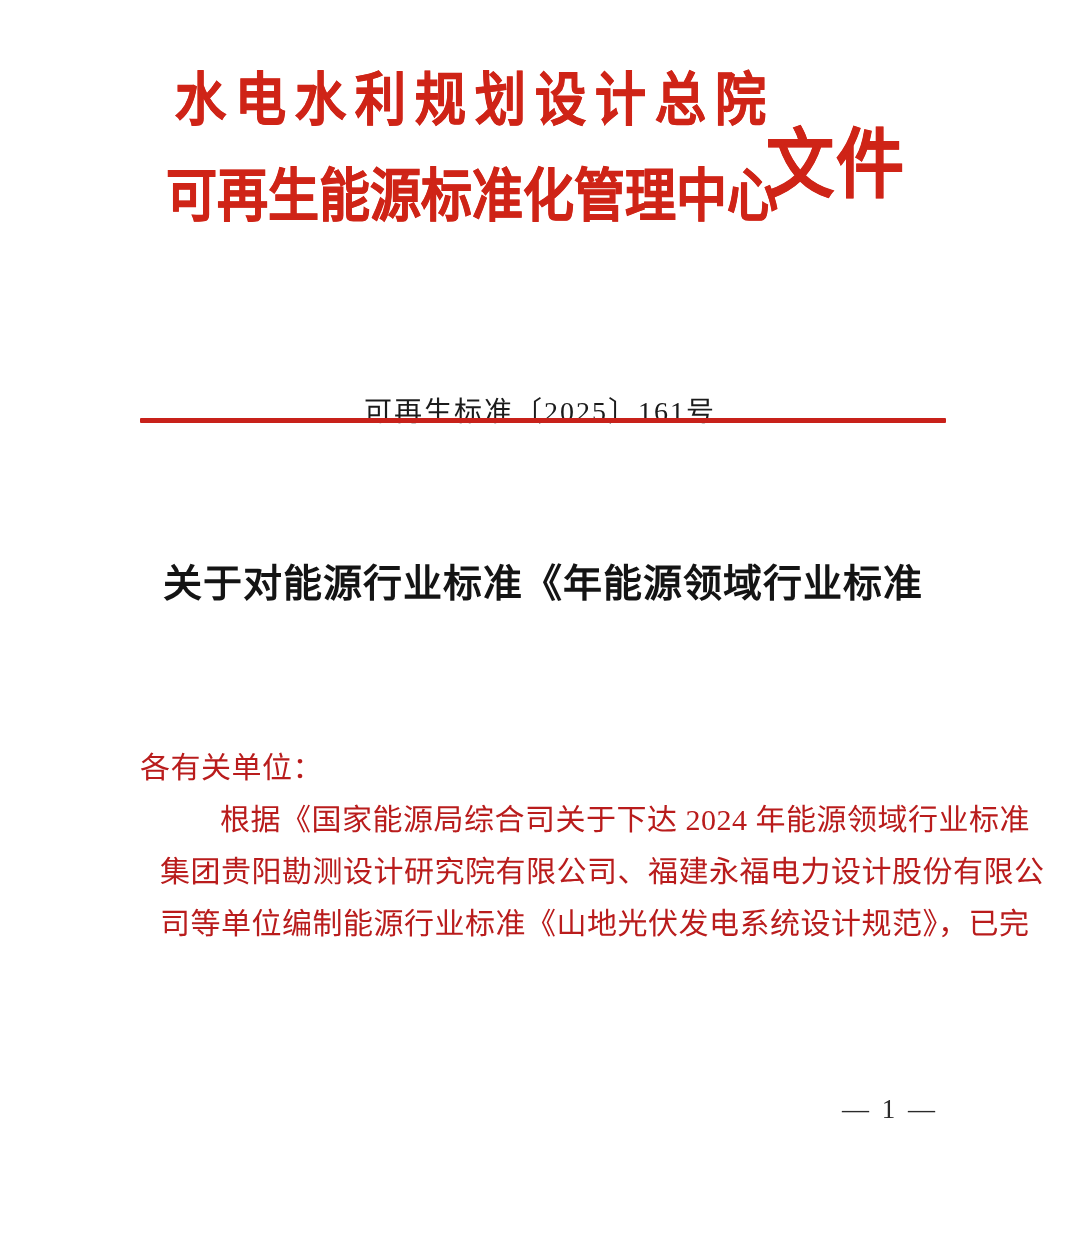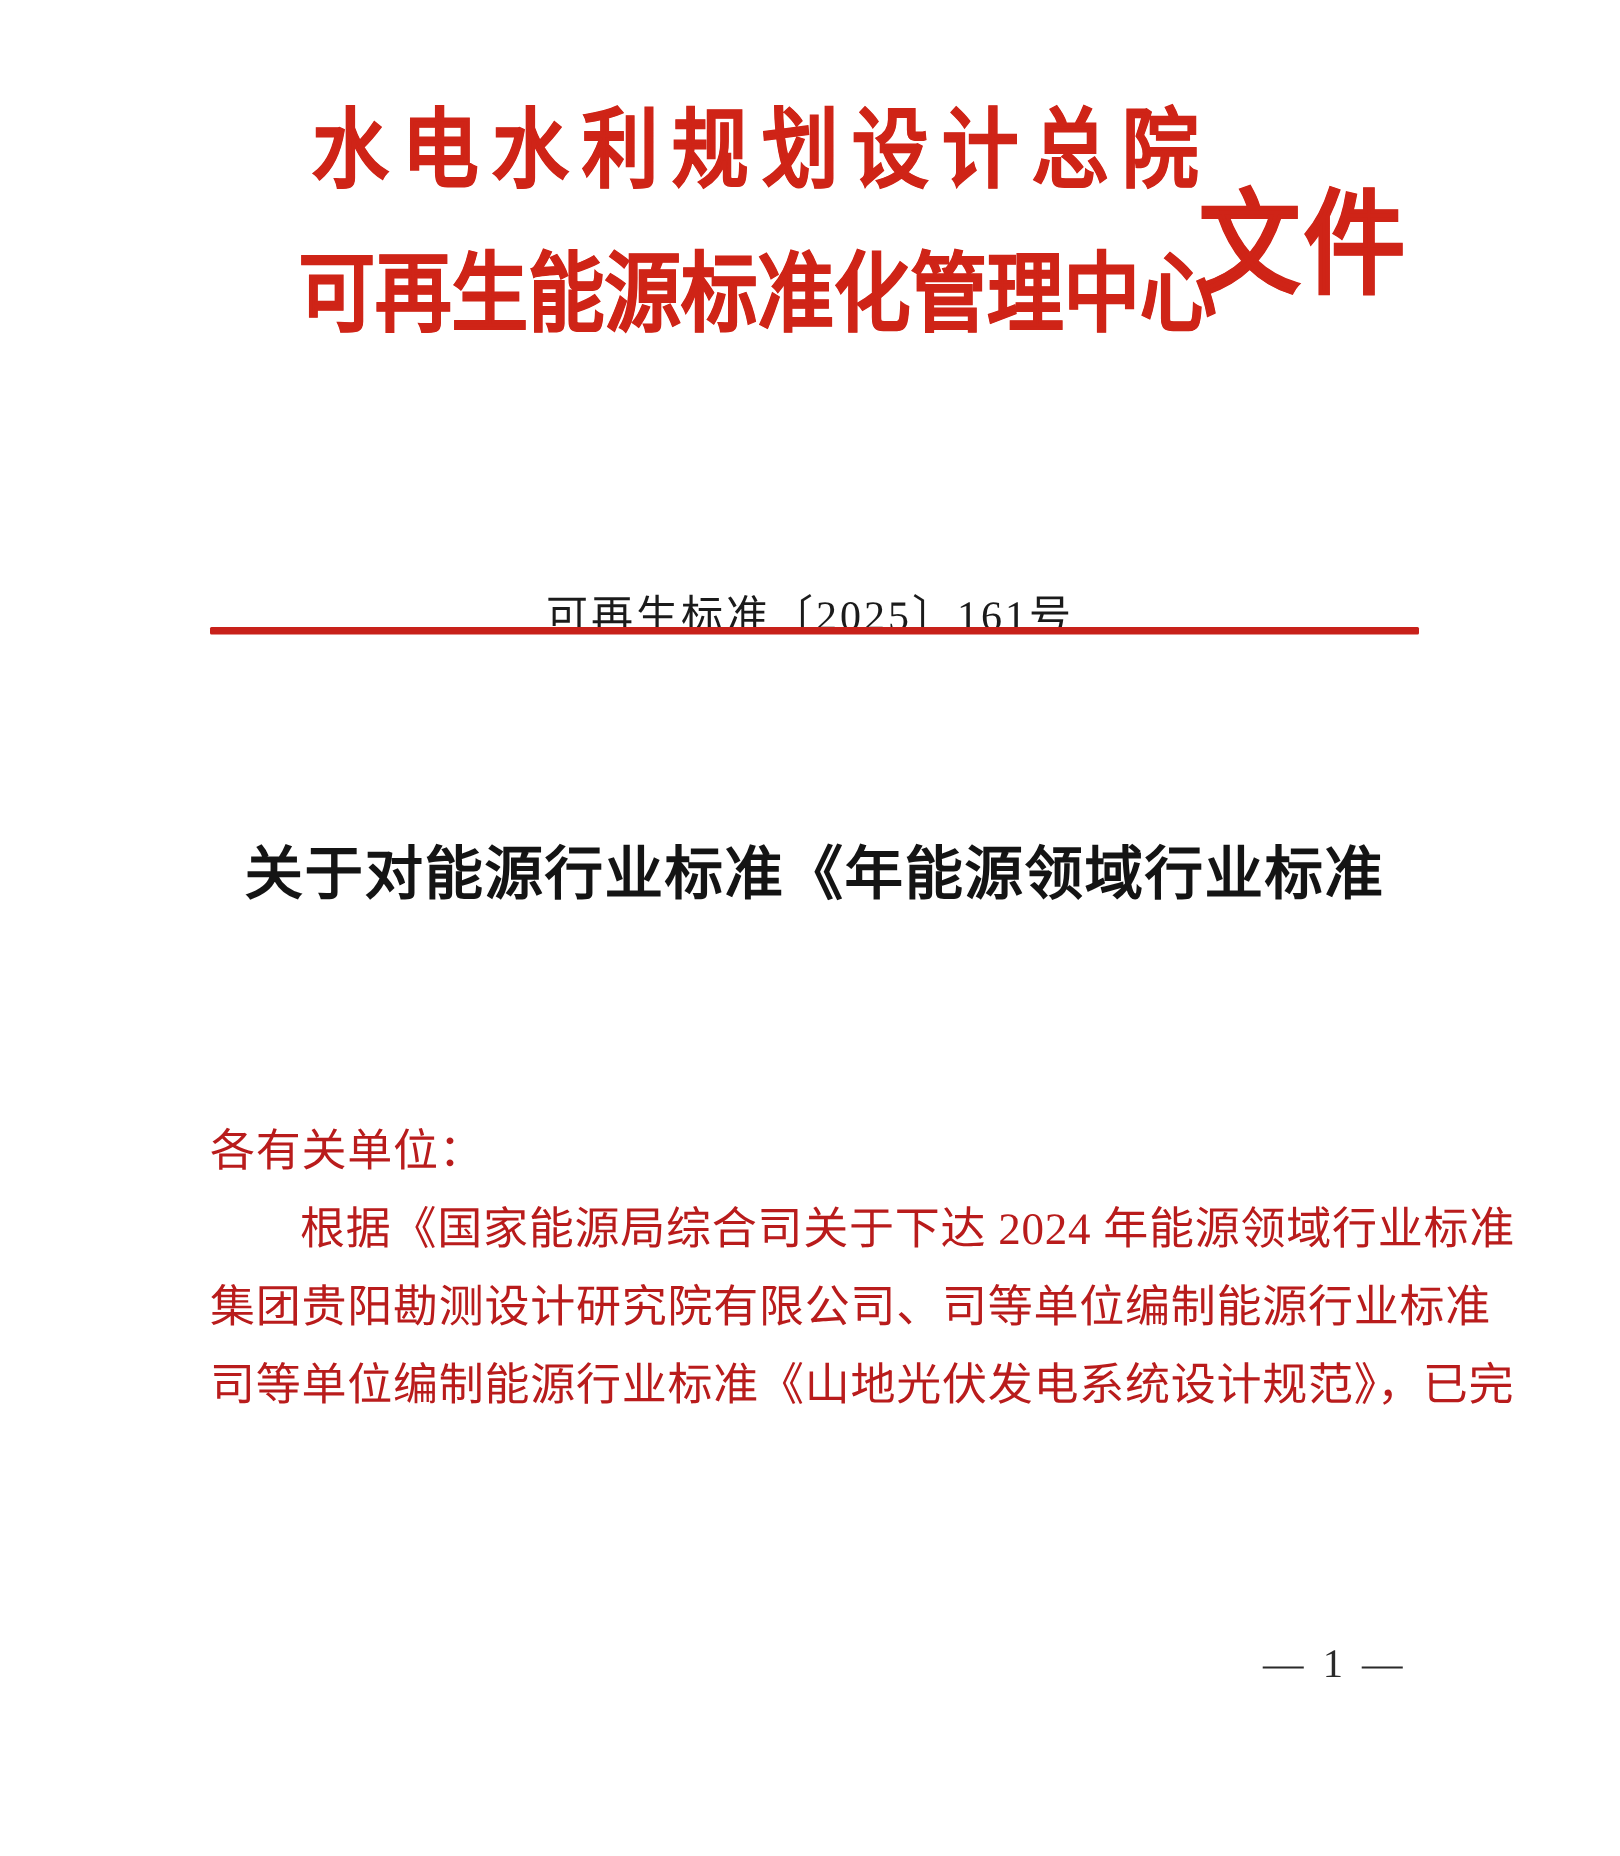--- a/index.html
+++ b/index.html
@@ -17,21 +17,20 @@
     font-family: "Liberation Serif", "DejaVu Serif", serif;
   }
 
   
   .letterhead {
     position: absolute;
     left: 0;
     top: 62px;
     width: 1013px;
     height: 180px;
-    margin-left: 33px;
   }
   .org-lines {
     position: absolute;
     left: 166px;
     top: 0;
     width: 604px;
   }
   .org-line {
     color: #cf2417;
     font-family: "Liberation Sans", "DejaVu Sans", sans-serif;
@@ -125,20 +124,21 @@
     letter-spacing: 0.5px;
     font-family: Liberation Serif, serif;
   }
   .salutation {
     display: block;
     white-space: nowrap;
   }
   .body-para {
     display: block;
     margin-top: 0;
+    margin-left: 20px;
   }
   .body-line {
     display: block;
     white-space: nowrap;
     text-align: justify;
     text-align-last: justify;
   }
   .body-line.indent { text-indent: 60px; }
   .body-line.last { text-align-last: justify; }
 
@@ -176,20 +176,20 @@
   <div class="red-rule"></div>
 
   <div class="doc-title">
     <span class="tline">关于对能源行业标准《年能源领域行业标准</span>
   </div>
 
   <div class="body-block">
     <span class="salutation">各有关单位：</span>
     <span class="body-para">
       <span class="body-line indent">根据《国家能源局综合司关于下达 2024 年能源领域行业标准</span>
-      <span class="body-line">集团贵阳勘测设计研究院有限公司、司等单位编制能源行业标准</span>
+      <span class="body-line">集团贵阳勘测设计研究院有限公司、福建永福电力设计股份有限公</span>
       <span class="body-line last">司等单位编制能源行业标准《山地光伏发电系统设计规范》，已完</span>
     </span>
   </div>
 
   <div class="page-footer">— 1 —</div>
 
 </div>
 
 </body></html>

